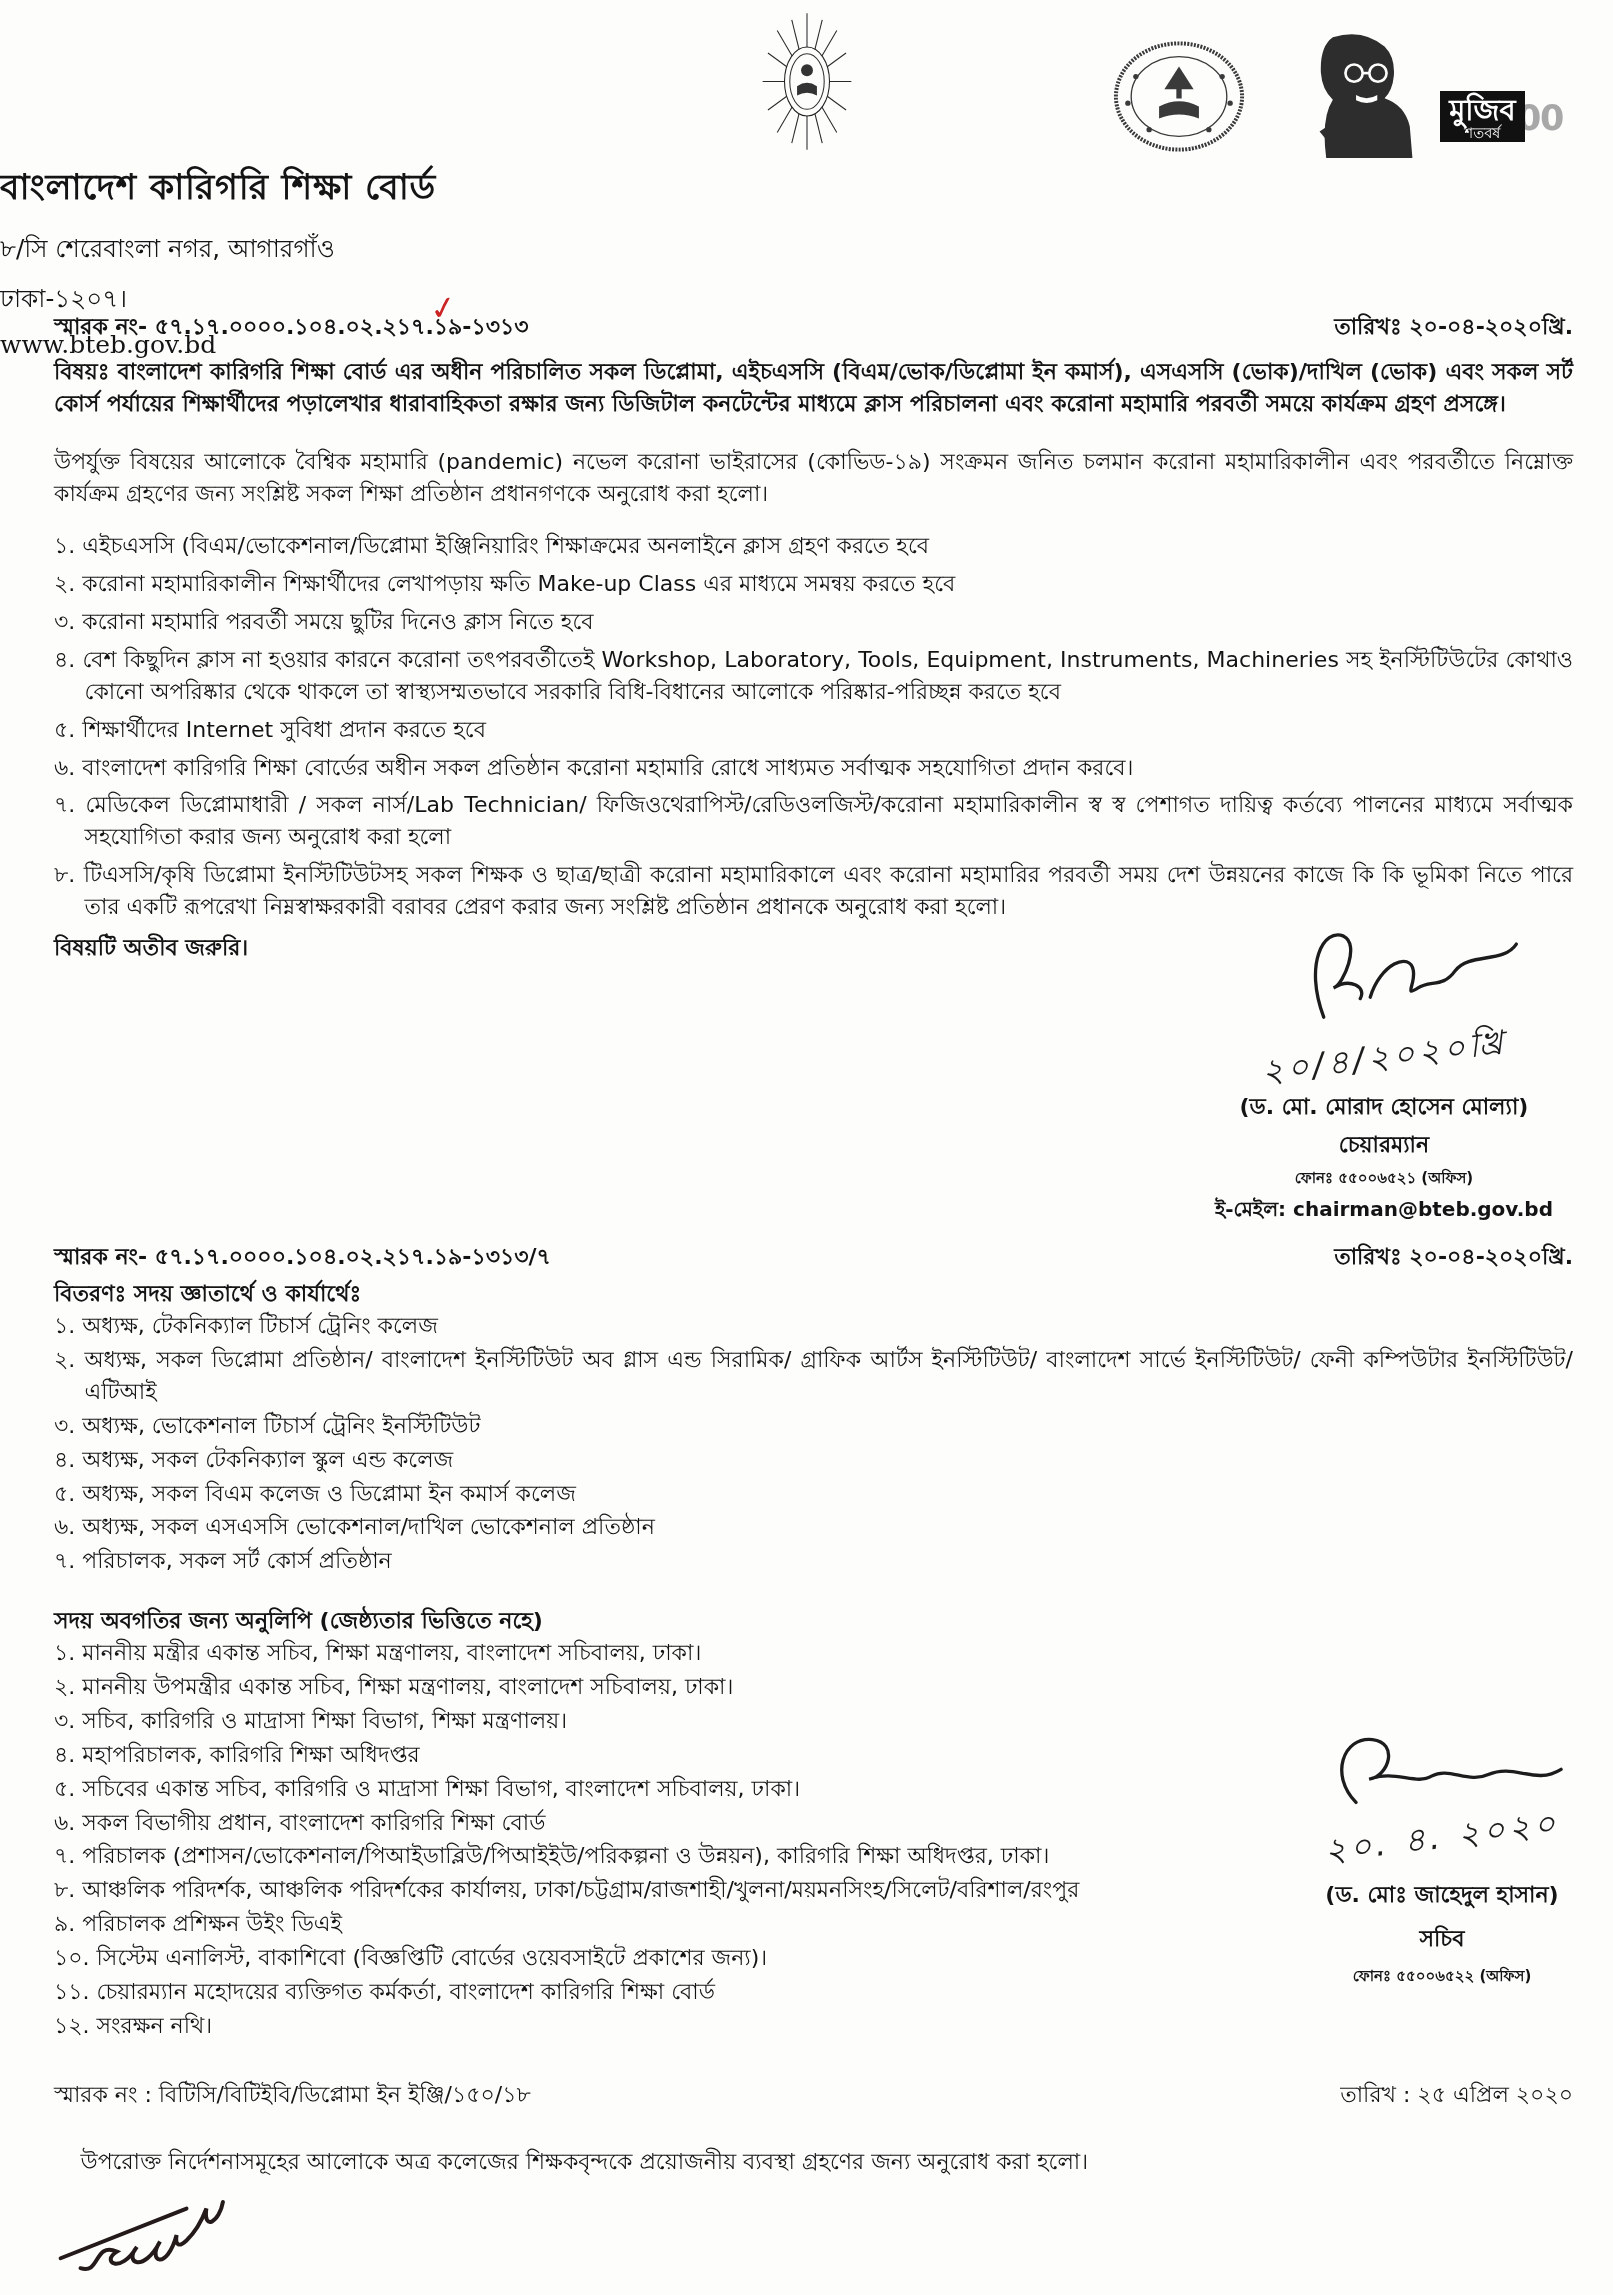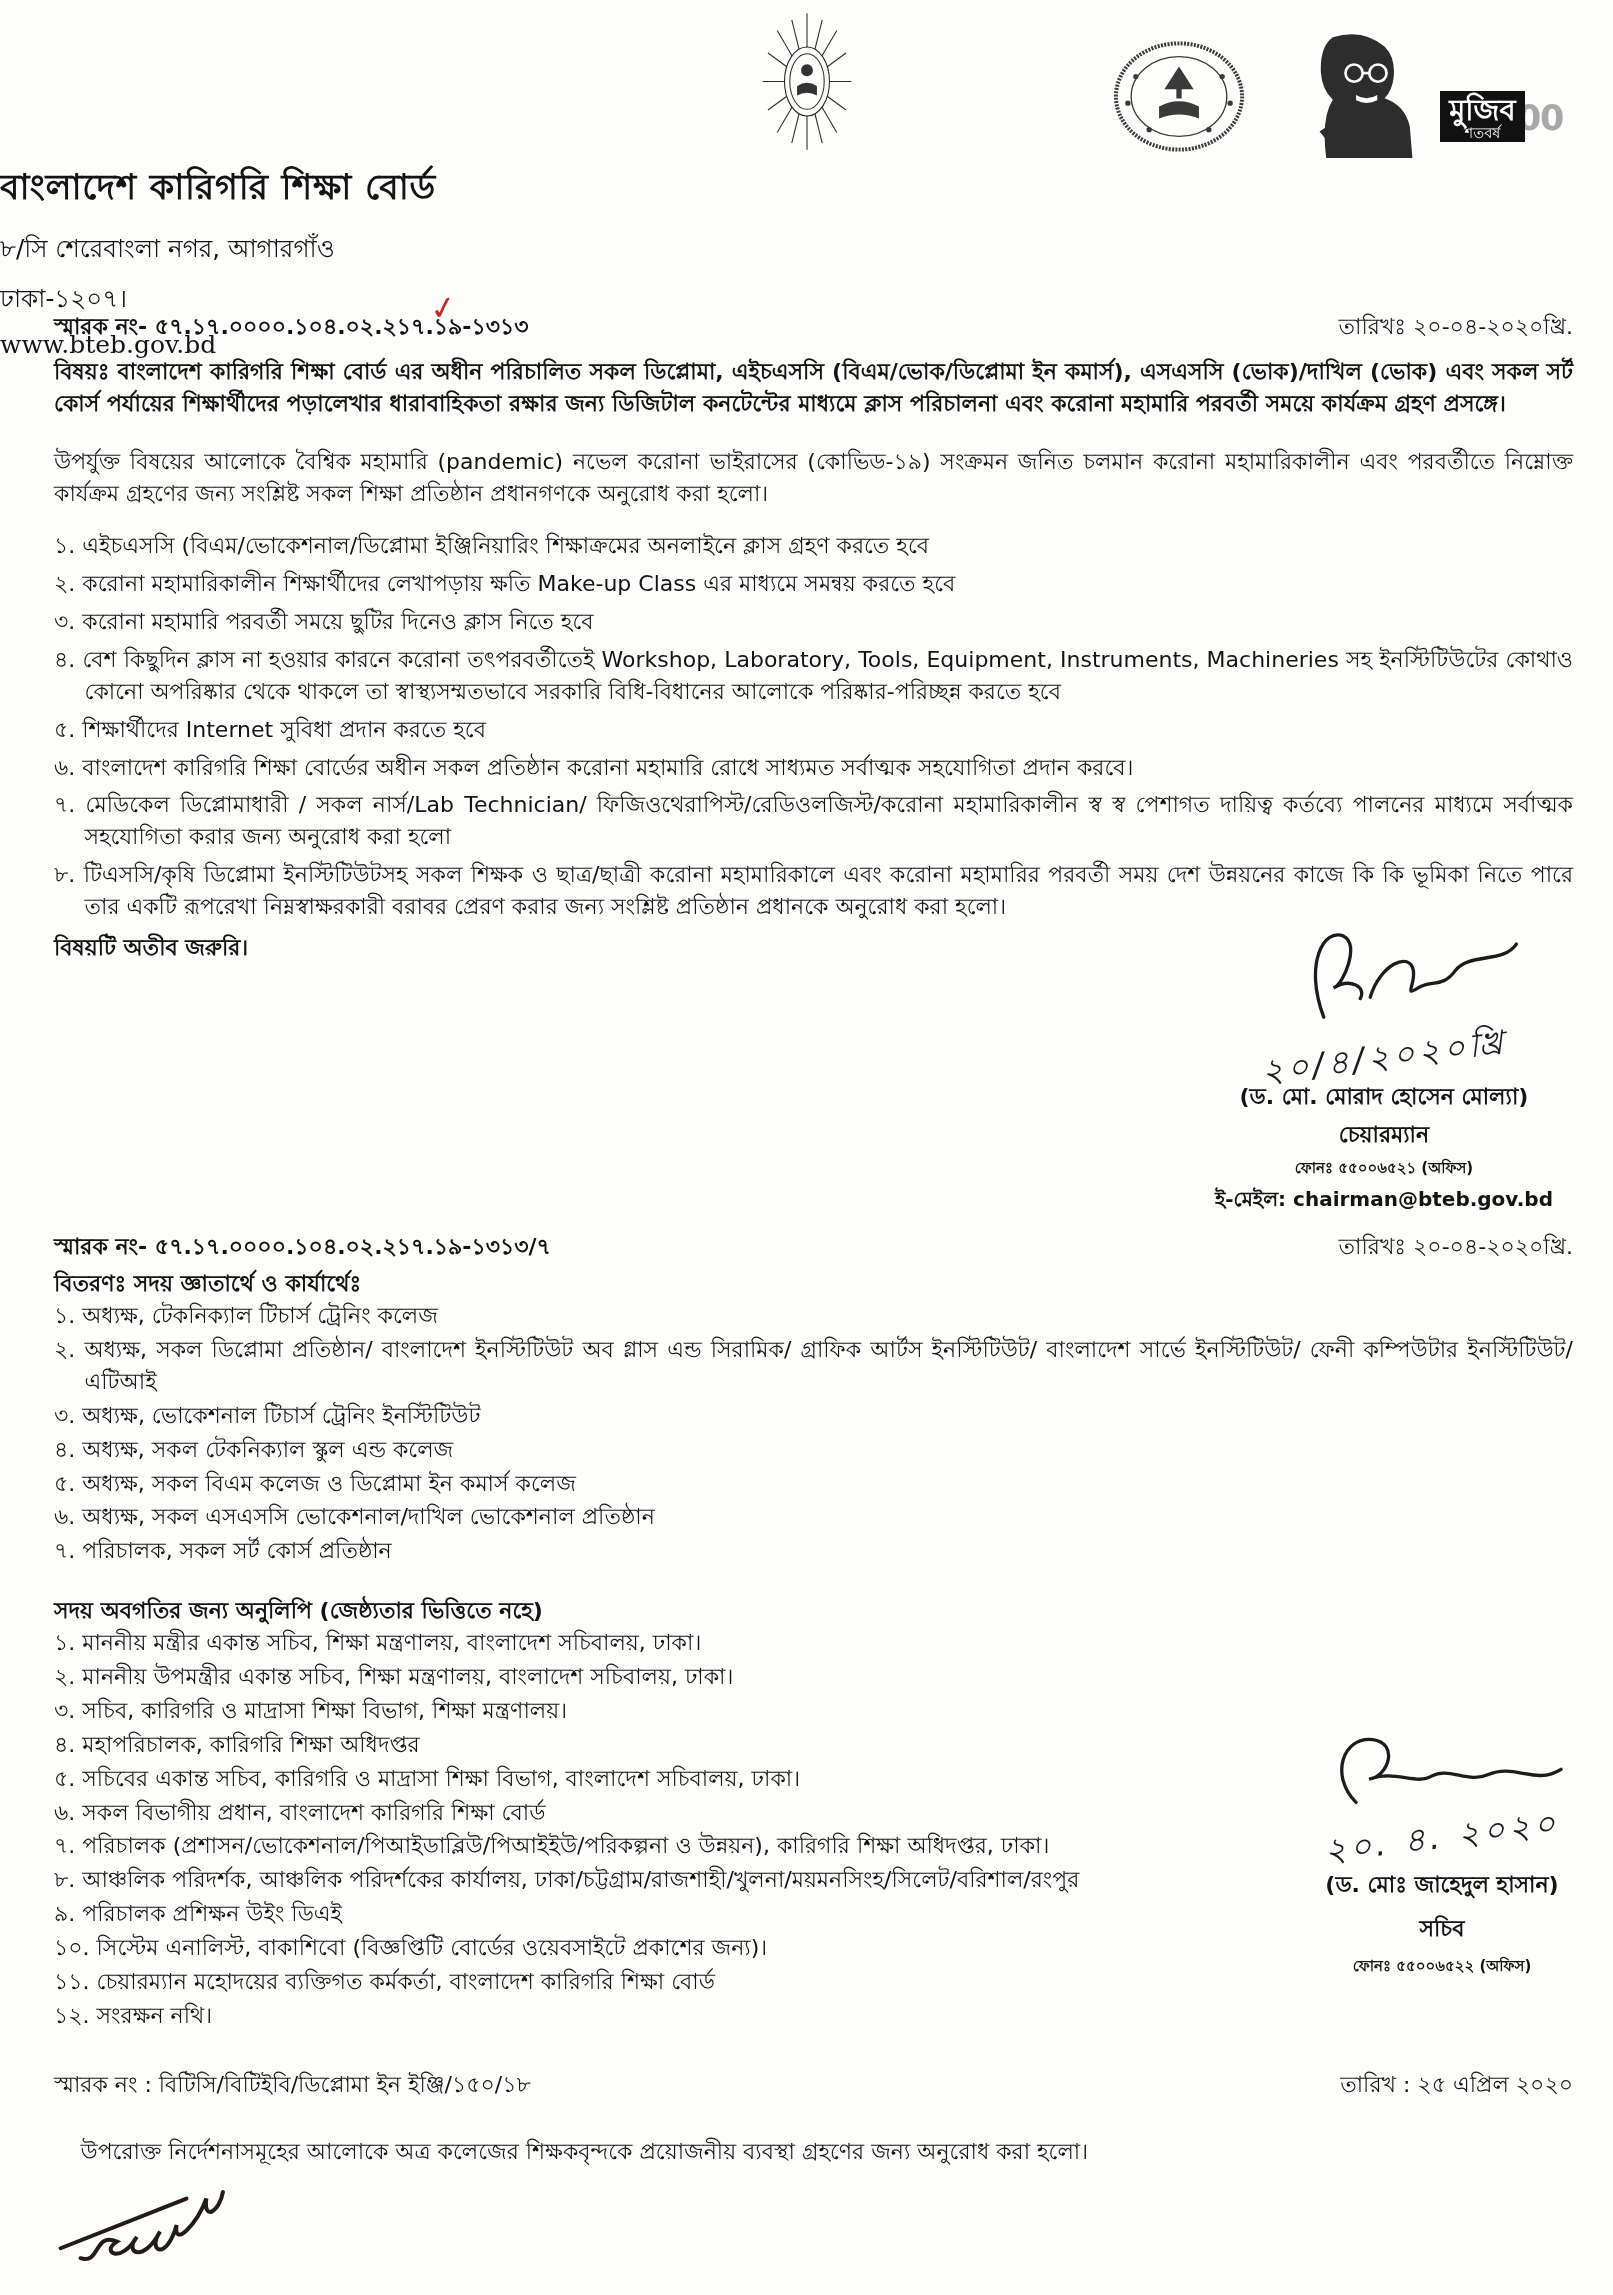--- a/index.html
+++ b/index.html
@@ -21,32 +21,32 @@
   .mujib-box{position:absolute;right:0;bottom:16px;background:#111;color:#fff;
     padding:4px 9.3px 1.3px 9.3px;line-height:1.05;text-align:center;}
   .mujib-word{font-size:29px;font-weight:bold;margin-top:34px;}
   .mujib-sub{font-size:14.6px;display:block;}
   .mujib-100{position:absolute;right:-38px;bottom:20px;font-size:35px;font-weight:bold;
     color:#9a9a9a;letter-spacing:-1.3px;opacity:.85;}
   
   .content{position:absolute;left:54px;right:41px;top:311px;font-size:22px;line-height:1.45;}
   .row{display:flex;justify-content:space-between;align-items:baseline;gap:12px;}
   .memo-no{font-weight:bold;}
-  .memo-date{font-weight:normal;margin-left:24px;}
+  .memo-date{font-weight:bold;margin-left:24px;}
   .subject{font-weight:bold;text-align:justify;margin-top:13.3px;}
   .intro{margin-top:26.5px;text-align:justify;}
   .list{margin-top:20px;}
   .item{padding-left:30.5px;text-indent:-30.5px;margin-bottom:6px;text-align:justify;}
   .urgent{font-weight:bold;margin-top:9.3px;}
   
   .sig-block{width:fit-content;text-align:center;}
   .sig-chairman{margin-left:auto;margin-right:20px;margin-top:-40px;}
   .hand{font-style:italic;font-size:33px;color:#1c1c1c;transform:rotate(-7deg);
     display:inline-block;letter-spacing:4px;}
-  .sig-name{font-weight:bold;font-size:22px;margin-top:0;}
+  .sig-name{font-weight:bold;font-size:22px;margin-top:10px;}
   .sig-role{font-weight:bold;font-size:22px;margin-top:6.6px;}
   .sig-phone{font-weight:bold;font-size:15px;margin-top:6.6px;}
   .sig-mail{font-weight:bold;font-size:20px;margin-top:5.3px;}
   .memo2{margin-top:17px;}
   .dist-head{font-weight:bold;margin-top:5.3px;}
   .tight .item{margin-bottom:2px;}
   .copies-head{font-weight:bold;margin-top:28px;}
   .secretary{position:absolute;right:46px;top:1723px;text-align:center;}
   .memo3{margin-top:37px;}
   .fwd{margin-top:35px;padding-left:26.5px;text-align:justify;}

